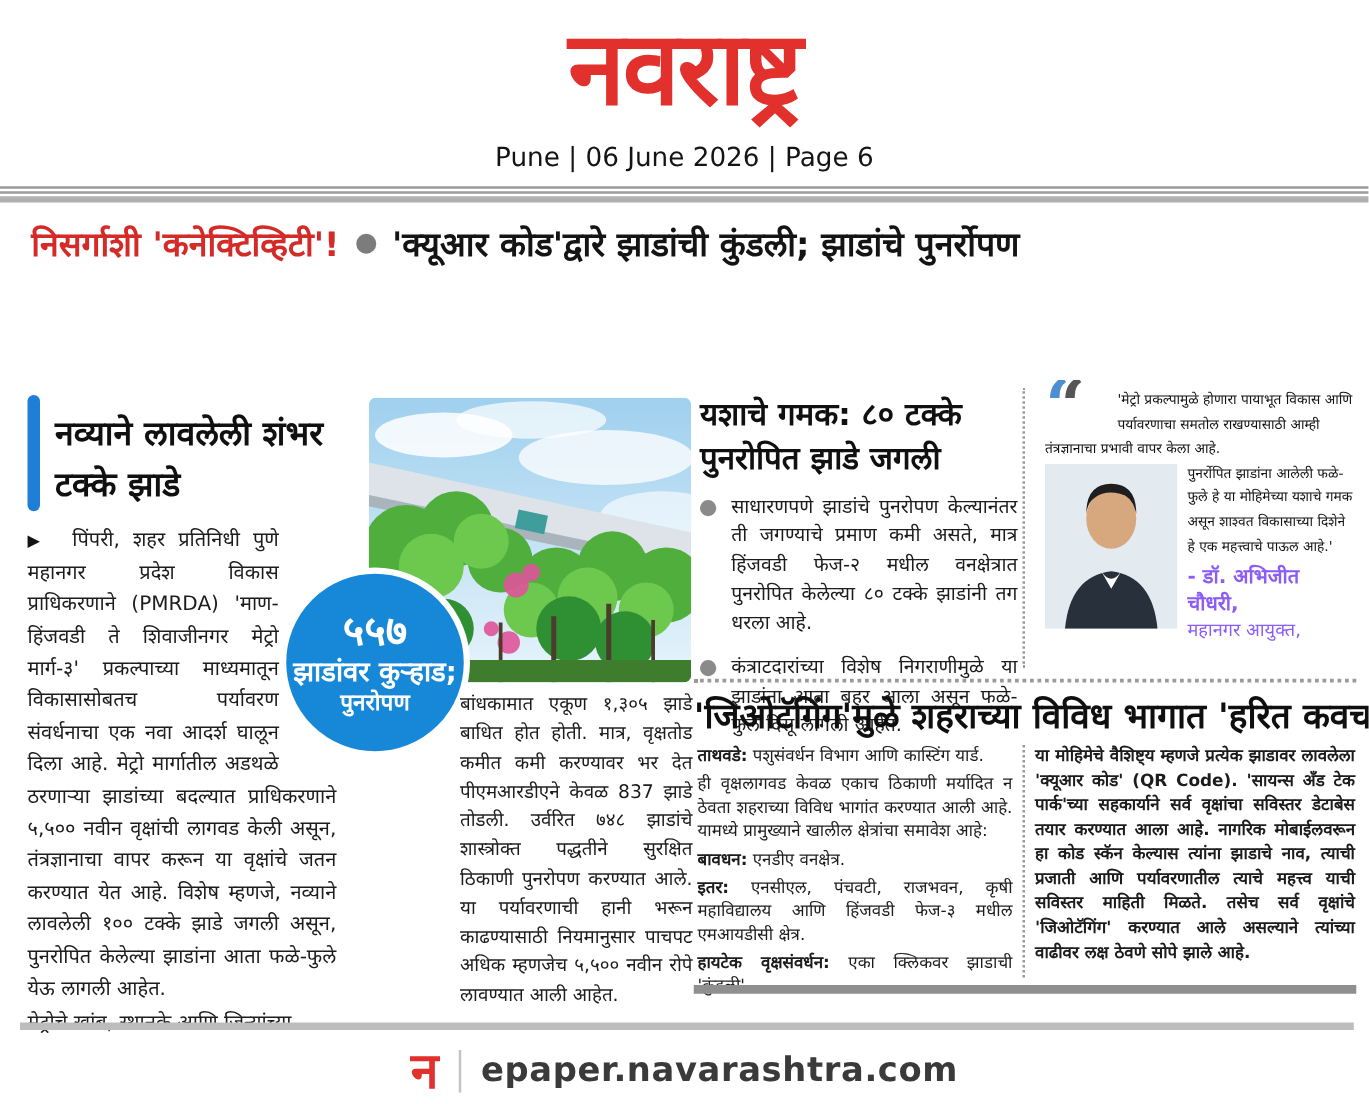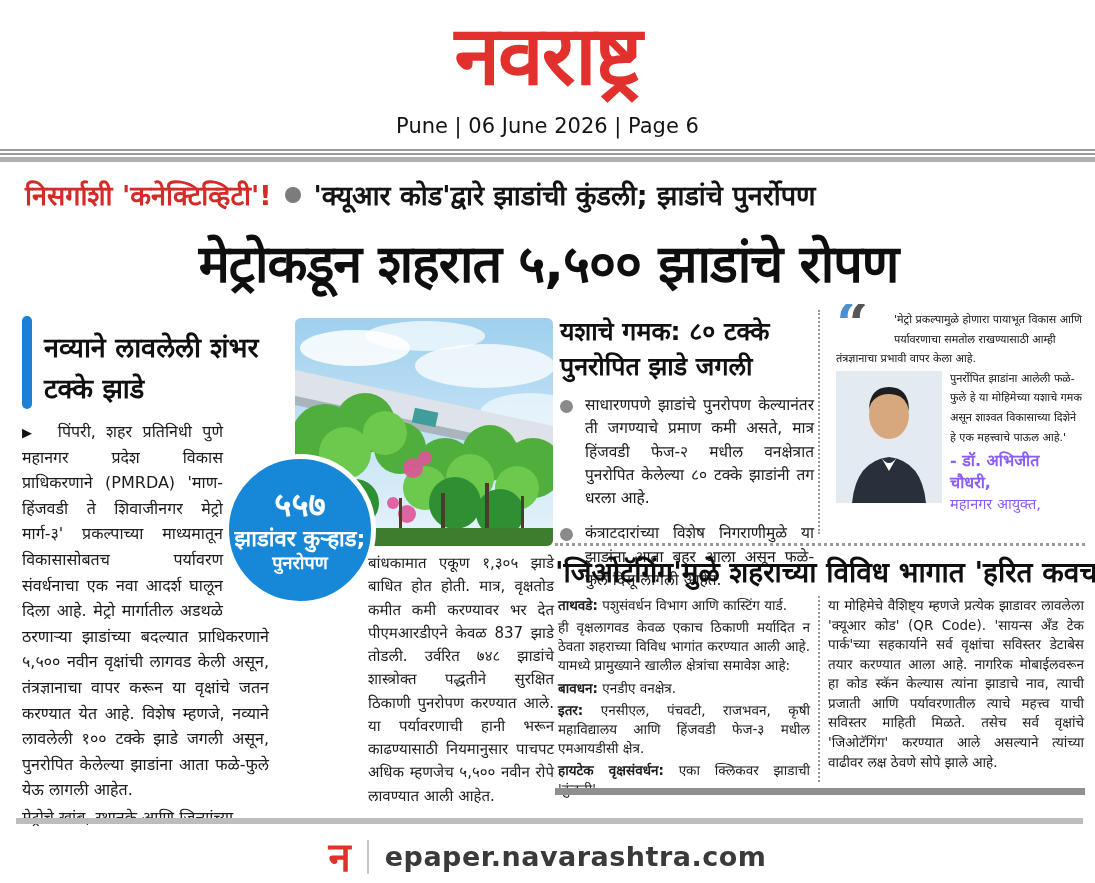--- a/index.html
+++ b/index.html
@@ -80,21 +80,21 @@
   
   .geo-top-rule{position:absolute;left:555px;top:543px;width:530px;border-top:3px dotted #9a9a9a;}
   .geo-head{position:absolute;left:555px;top:552px;width:530px;text-align:center;
     font-size:28px;font-weight:bold;color:#0f0f0f;white-space:nowrap;}
   .geo-left{position:absolute;left:558px;top:596px;width:252px;font-size:13.5px;line-height:1.42;
     color:#1c1c1c;text-align:justify;}
   .geo-left p{margin:0 0 3px 0;}
   .geo-left b{font-weight:bold;}
   .vdot2{position:absolute;left:818px;top:596px;height:186px;border-left:2px dotted #9a9a9a;}
   .geo-right{position:absolute;left:828px;top:596px;width:256px;font-size:13.5px;line-height:1.45;
-    color:#1c1c1c;text-align:justify;}
+    color:#1c1c1c;text-align:justify;font-weight:bold;}
   .geo-bottom-bar{position:absolute;left:555px;top:788px;width:530px;height:7px;background:#8f8f8f;}
 
   
   .page-bar{position:absolute;left:16px;top:818px;width:1067px;height:6px;background:#bdbdbd;}
   .footer{position:absolute;left:0;top:830px;width:100%;height:53px;display:flex;align-items:center;
     justify-content:center;gap:16px;}
   .footer-logo{font-size:40px;font-weight:bold;color:#e2302c;line-height:1;}
   .footer-sep{width:2px;height:34px;background:#c4c4c4;}
   .footer-url{font-size:27px;font-weight:bold;color:#3a3a3a;letter-spacing:0.5px;}
 </style>
@@ -111,21 +111,20 @@
       <div class="r2"></div>
       <div class="r3"></div>
   </div>
 
   <div class="strap">
     <span class="kicker">निसर्गाशी 'कनेक्टिव्हिटी'!</span>
     <span class="strap-bullet"></span>
     <span class="strap-sub">'क्यूआर कोड'द्वारे झाडांची कुंडली; झाडांचे पुनर्रोपण</span>
   </div>
 
-  <div class="headline">मेट्रोकडून शहरात ५,५०० झाडांचे रोपण</div>
 
   <div class="col1">
     <div class="subhead1">
       <div class="bar"></div>
       <div class="txt">नव्याने लावलेली शंभर टक्के झाडे</div>
     </div>
     <div class="col1-body">
       <span class="intrude"></span>
       <span class="pointer">▶</span>
       <span>पिंपरी, शहर प्रतिनिधी पुणे महानगर प्रदेश विकास प्राधिकरणाने (PMRDA) 'माण-हिंजवडी ते शिवाजीनगर मेट्रो मार्ग-३' प्रकल्पाच्या माध्यमातून विकासासोबतच पर्यावरण संवर्धनाचा एक नवा आदर्श घालून दिला आहे. मेट्रो मार्गातील अडथळे ठरणाऱ्या झाडांच्या बदल्यात प्राधिकरणाने ५,५०० नवीन वृक्षांची लागवड केली असून, तंत्रज्ञानाचा वापर करून या वृक्षांचे जतन करण्यात येत आहे. विशेष म्हणजे, नव्याने लावलेली १०० टक्के झाडे जगली असून, पुनरोपित केलेल्या झाडांना आता फळे-फुले येऊ लागली आहेत.</span>

